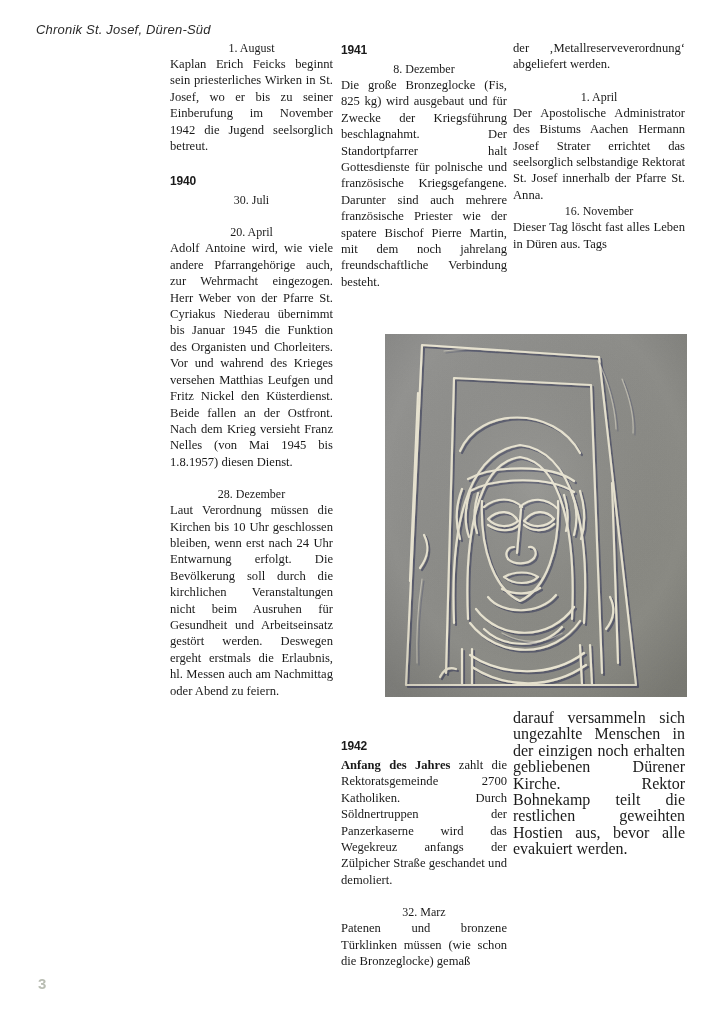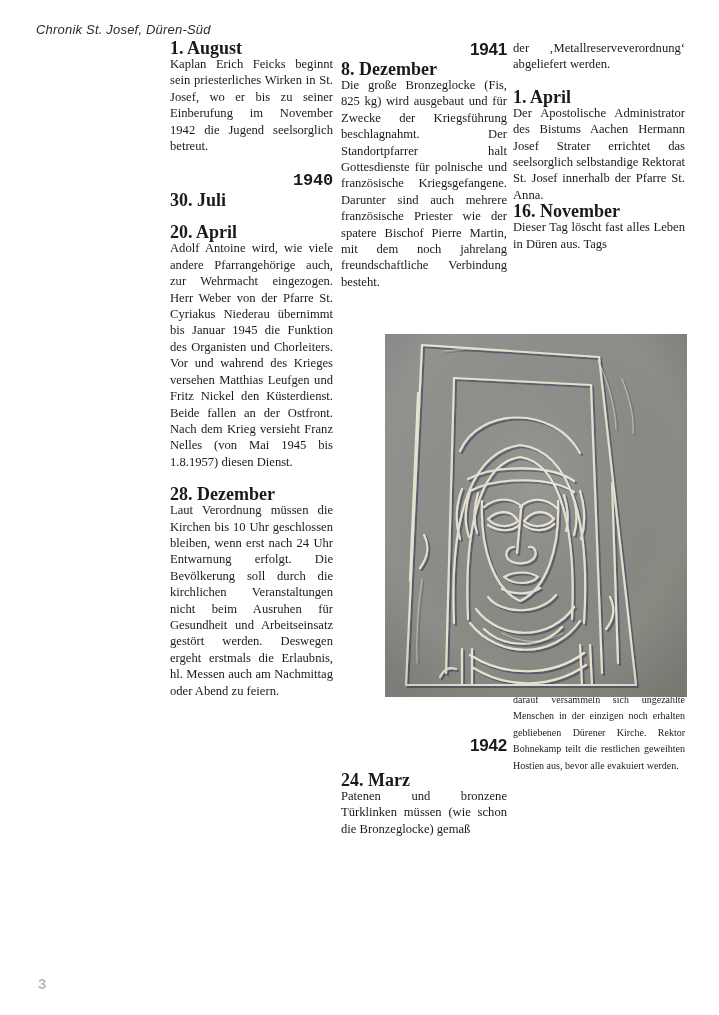--- a/index.html
+++ b/index.html
@@ -64,43 +64,43 @@
     top: 708px;
     font-size: 12.6px;
     line-height: 16.4px;
     text-align: justify;
     margin-top: 28px;
   }
   #col-3-lower {
     position: absolute;
     left: 513px;
     width: 172px;
-    top: 692px;
-    font-size: 10px;
+    top: 710px;
+    font-size: 16px;
     line-height: 16.4px;
     text-align: justify;
   }
 
   .year {
     font-family: "Liberation Sans", "DejaVu Sans", sans-serif;
     font-weight: bold;
-    font-size: 17px;
+    font-size: 12px;
     line-height: 20px;
     margin: 0 0 1px 0;
-    text-align: right;
+    text-align: left;
     letter-spacing: -0.2px;
   }
-  .year.spaced { margin-top: 17px; font-family: Liberation Mono, monospace; }
+  .year.spaced { margin-top: 17px; }
 
   .date {
-    font-weight: bold;
-    font-size: 18px;
+    font-weight: normal;
+    font-size: 12px;
     line-height: 16px;
     margin: 0 0 0 0;
-    text-align: left;
+    text-align: center;
   }
   .date.spaced { margin-top: 16px; }
 
   .para {
     margin: 0;
     text-align: justify;
   }
 
   .lead { font-weight: bold; }
 
@@ -142,22 +142,23 @@
   <div class="year">1941</div>
 
   <div class="date">8. Dezember</div>
   <p class="para">Die große Bronzeglocke (Fis, 825 kg) wird ausgebaut und für Zwecke der Kriegsführung beschlagnahmt. Der Standortpfarrer halt Gottesdienste für polnische und französische Kriegsgefangene. Darunter sind auch mehrere französische Priester wie der spatere Bischof Pierre Martin, mit dem noch jahrelang freundschaftliche Verbindung besteht.</p>
 </div>
 
 <div id="col-2-lower">
 
   <div class="year">1942</div>
 
-
-  <div class="date spaced">24. Marz</div>
+  <p class="para"><span class="lead">Anfang des Jahres</span><span> zahlt die Rektoratsgemeinde 2700 Katholiken. Durch Söldnertruppen der Panzerkaserne wird das Wegekreuz anfangs der Zülpicher Straße geschandet und demoliert.</span></p>
+
+  <div class="date spaced">32. Marz</div>
   <p class="para">Patenen und bronzene Türklinken müssen (wie schon die Bronzeglocke) gemaß</p>
 </div>
 
 <div class="col" id="col-3">
 
   <p class="para">der ‚Metallreserveverordnung‘ abgeliefert werden.</p>
 
   <div class="date spaced">1. April</div>
   <p class="para">Der Apostolische Administrator des Bistums Aachen Hermann Josef Strater errichtet das seelsorglich selbstandige Rektorat St. Josef innerhalb der Pfarre St. Anna.</p>
 

